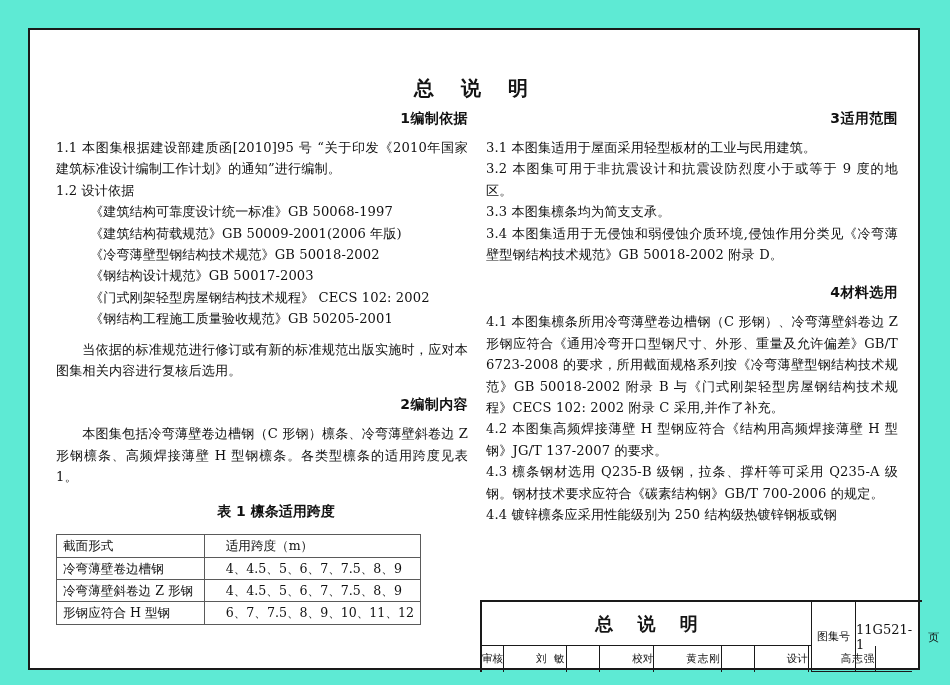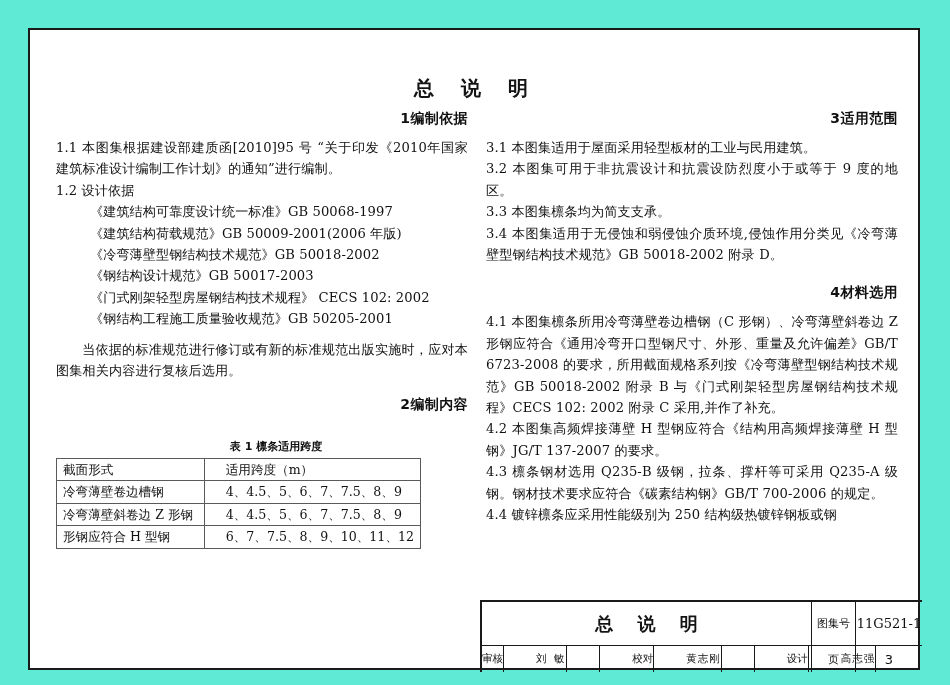--- a/index.html
+++ b/index.html
@@ -68,24 +68,24 @@
   .gap-m { height:13px; }
   .gap-l { height:17px; }
 
   ul.std-list { list-style:none; margin:0; padding:0 0 0 34px; }
   ul.std-list li { white-space:nowrap; letter-spacing:0.1px; }
 
   
   .tbl-caption {
     font-family:"DejaVu Sans", sans-serif;
     font-weight:bold;
-    font-size:11px;
+    font-size:14px;
     text-align:center;
     padding-left:28px;
-    margin-bottom:0;
+    margin-bottom:12px;
   }
   table.t1 {
     border-collapse:collapse;
     width:365px;
     font-size:12.6px;
   }
   table.t1 td {
     border:1px solid #5a5a5a;
     height:22px;
     padding:0 6px;
@@ -135,21 +135,21 @@
     white-space:nowrap;
   }
   .tb-cell.lbl  { width:30px; letter-spacing:0; }
   .tb-cell.lbl2 { width:28px; }
   .tb-cell.nm   { width:40px; letter-spacing:2px; }
   .tb-cell.nm3  { width:44px; letter-spacing:1px; }
   .tb-cell.sig  { width:56px; border-right:1.2px solid #1a1a1a; position:relative; overflow:hidden;}
   .tb-cell.sig.last { border-right:none; }
   .sig-svg { width:100%; height:100%; display:block; }
 
-  .tb-right { width:112px; display:flex; flex-direction:column; }
+  .tb-right { width:112px; display:flex; }
   .tb-r-row { flex:1; display:flex; }
   .tb-r-row.top { flex:0 0 44px; border-bottom:1.4px solid #1a1a1a; }
   .tb-r-lab {
     width:44px;
     display:flex; align-items:center; justify-content:center;
     font-family:"DejaVu Sans", sans-serif;
     font-size:11px;
     border-right:1.2px solid #1a1a1a;
     color:#111;
   }
@@ -188,20 +188,21 @@
       </ul>
 
       <div class="gap-s"></div>
       <p class="para indent">当依据的标准规范进行修订或有新的标准规范出版实施时，应对本图集相关内容进行复核后选用。</p>
 
       <div class="gap-m"></div>
       <h2 class="sec">
         <span class="num">2</span><span>编制内容</span>
       </h2>
 
+      <p class="para indent">本图集包括冷弯薄壁卷边槽钢（C 形钢）檩条、冷弯薄壁斜卷边 Z 形钢檩条、高频焊接薄壁 H 型钢檩条。各类型檩条的适用跨度见表 1。</p>
 
       <div class="gap-m"></div>
       <div class="tbl-caption">表 1   檩条适用跨度</div>
 
       <table class="t1">
         <tbody>
           <tr>
             <td class="c-form c-head">截面形式</td>
             <td class="c-span c-head">适用跨度（m）</td>
           </tr>

